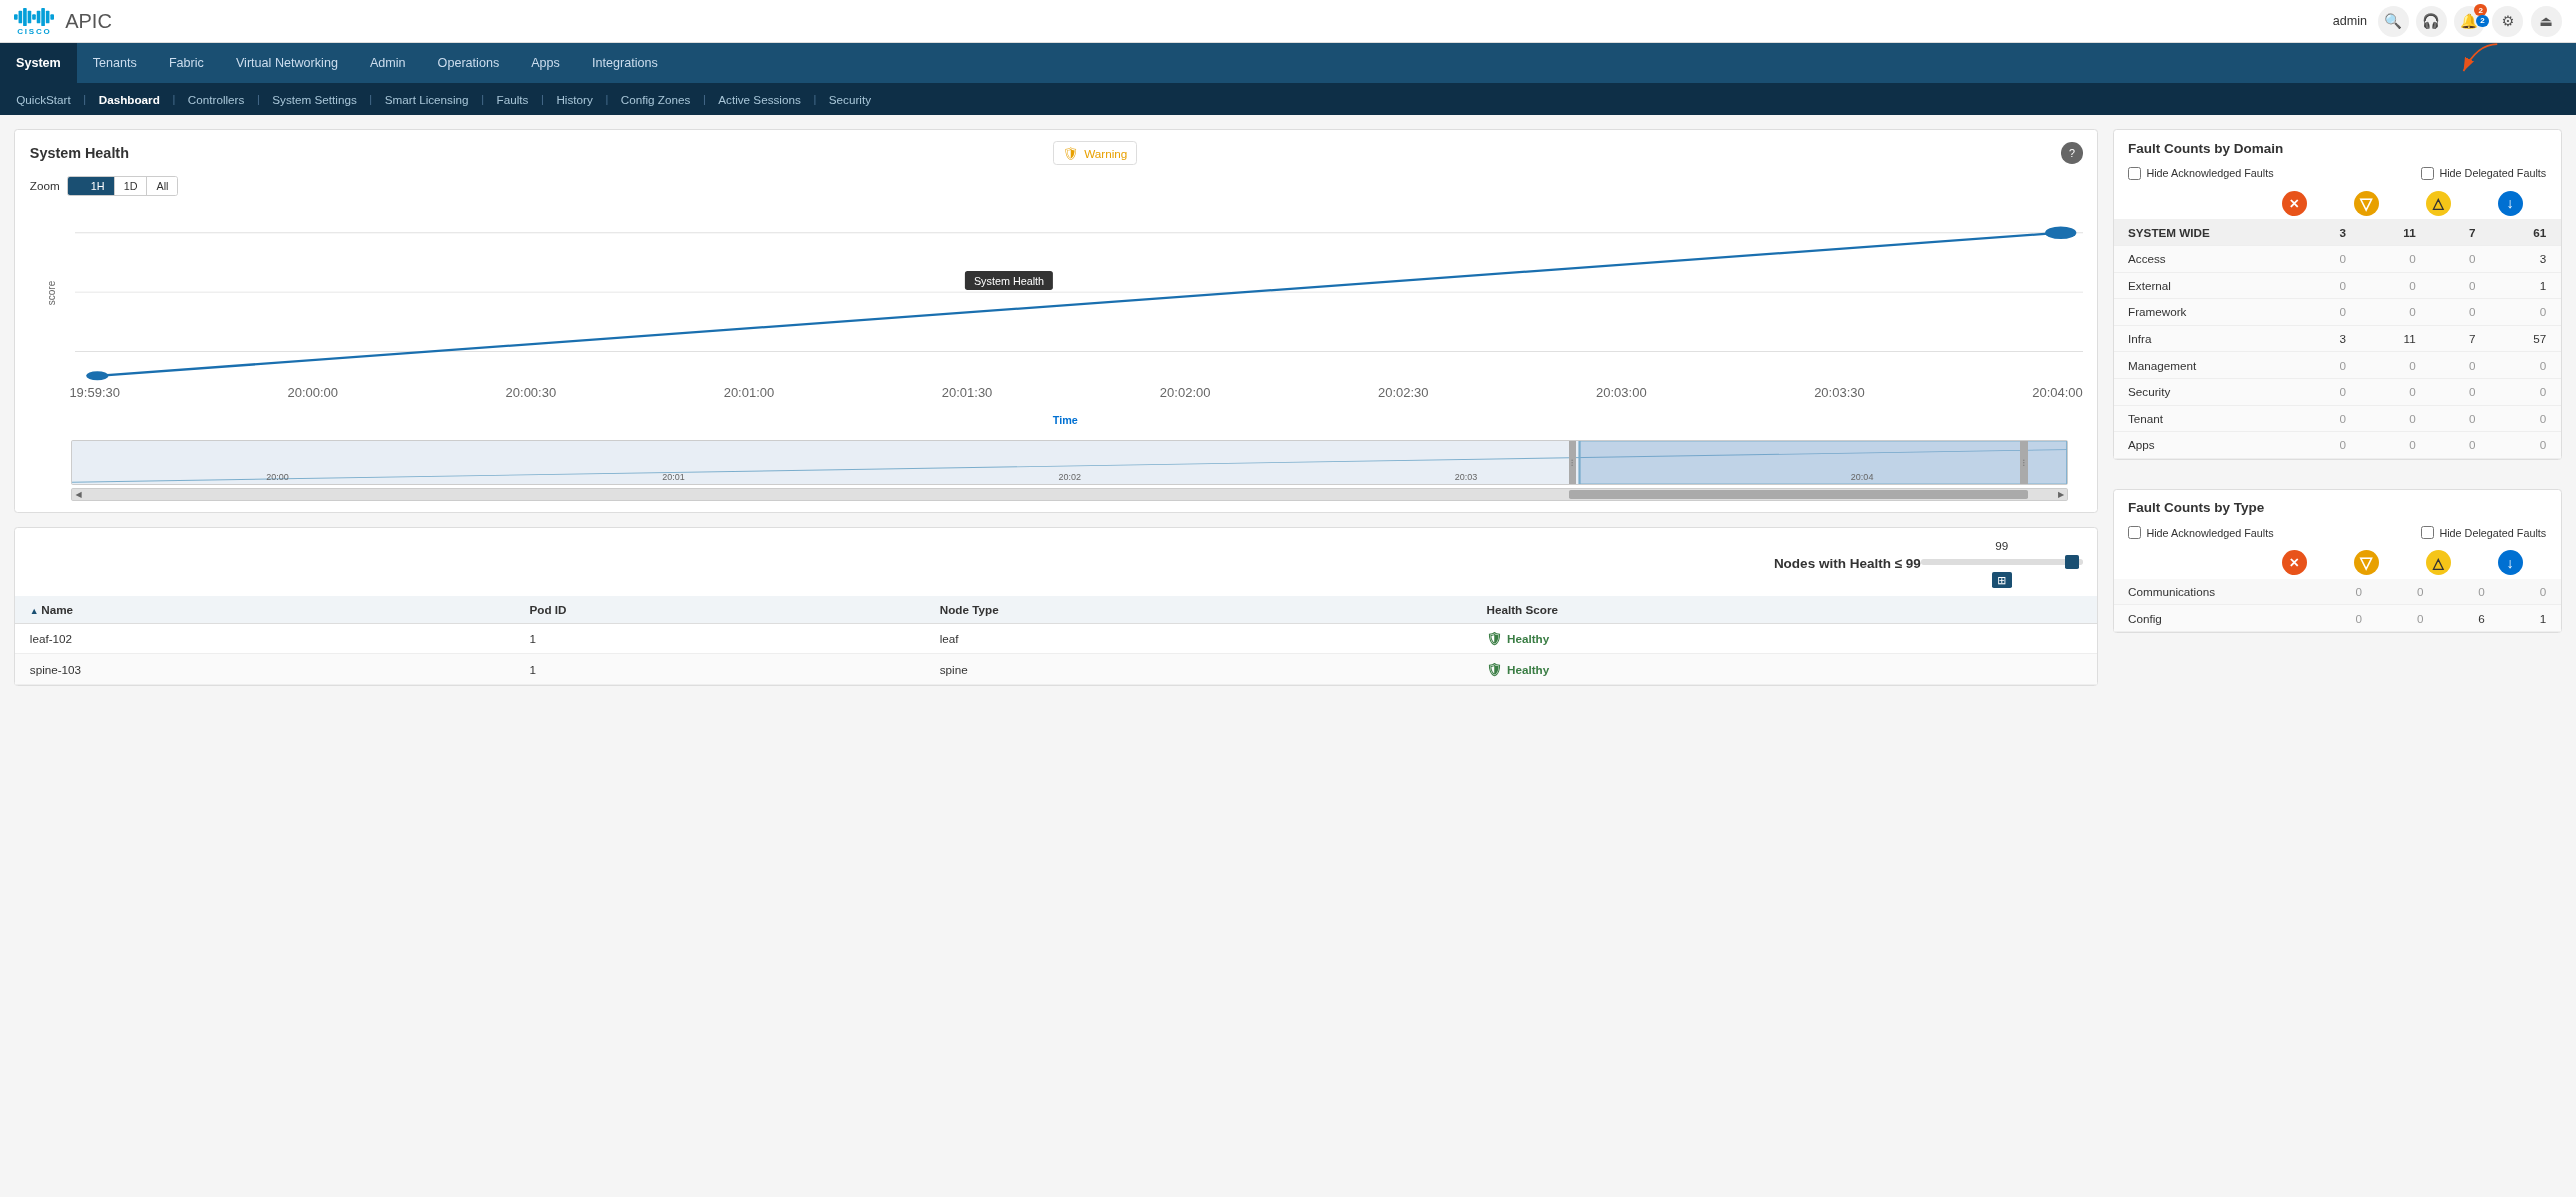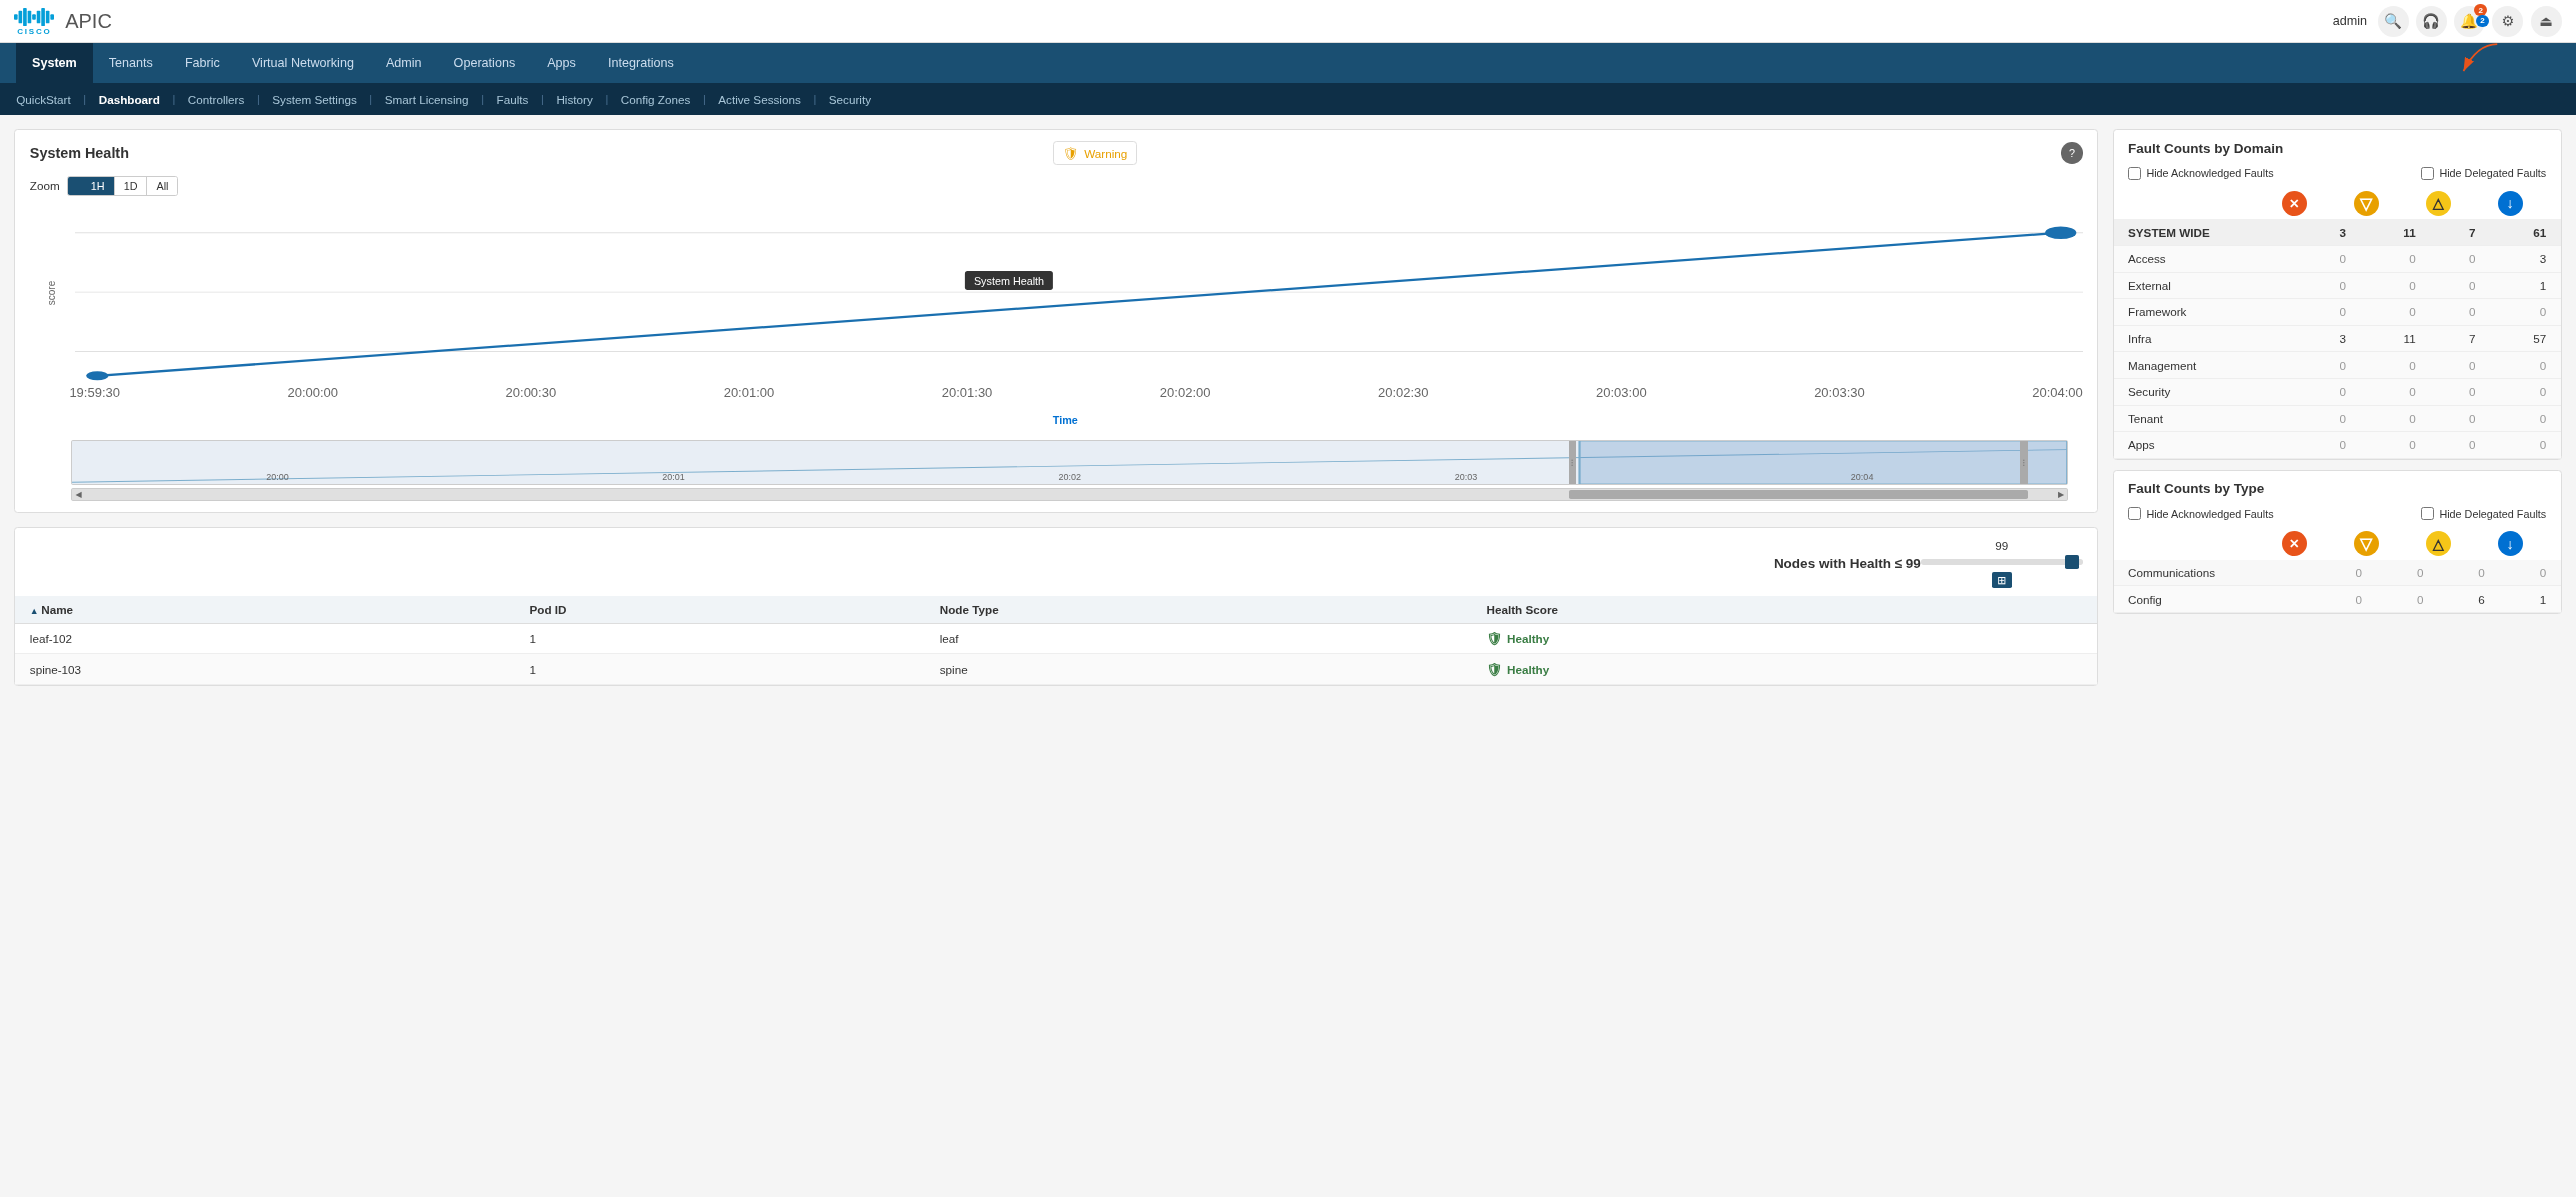--- a/index.html
+++ b/index.html
@@ -32,21 +32,21 @@
     }
     .badge.blue { background: #0070d2; }
     .arrow-indicator {
       position: absolute; top: 34px; right: 72px; z-index: 100;
     }
     .arrow-indicator svg { width: 54px; height: 54px; }
 
     
     .primary-nav {
       background: #1a4f72; display: flex; align-items: center;
-      padding: 16px; height: 40px;
+      padding: 0; height: 40px;
     }
     .primary-nav a {
       color: #cde; text-decoration: none; padding: 0 16px;
       height: 40px; display: flex; align-items: center;
       font-size: 12.6px; cursor: pointer;
     }
     .primary-nav a.active { background: #0e2f47; color: white; font-weight: bold; }
 
     
     .secondary-nav {
@@ -207,21 +207,21 @@
     td { padding: 7.2px 14.4px; font-size: 11.7px; }
 
     
     .health-badge {
       display: inline-flex; align-items: center; gap: 4.5px;
       color: #3a7d44; font-weight: bold;
     }
     .health-badge .shield { color: #3a7d44; font-size: 12.6px; }
 
     
-    .fault-section { background: white; border: 0.9px solid #ddd; border-radius: 3.6px; margin-bottom: 10px; }
+    .fault-section { background: white; border: 0.9px solid #ddd; border-radius: 3.6px; margin-bottom: 29px; }
     .fault-title { font-size: 13.5px; font-weight: bold; padding: 10.8px 14.4px 7.2px; color: #333; }
 
     .fault-filters {
       display: flex; align-items: center; justify-content: space-between;
       padding: 3.6px 14.4px 7.2px;
     }
     .fault-filter-item { display: flex; align-items: center; gap: 5.4px; font-size: 10.8px; color: #333; }
     .fault-filter-item input[type=checkbox] { margin: 0; }
     .fault-icon-cell {
       width: 72px; display: flex; justify-content: center;

